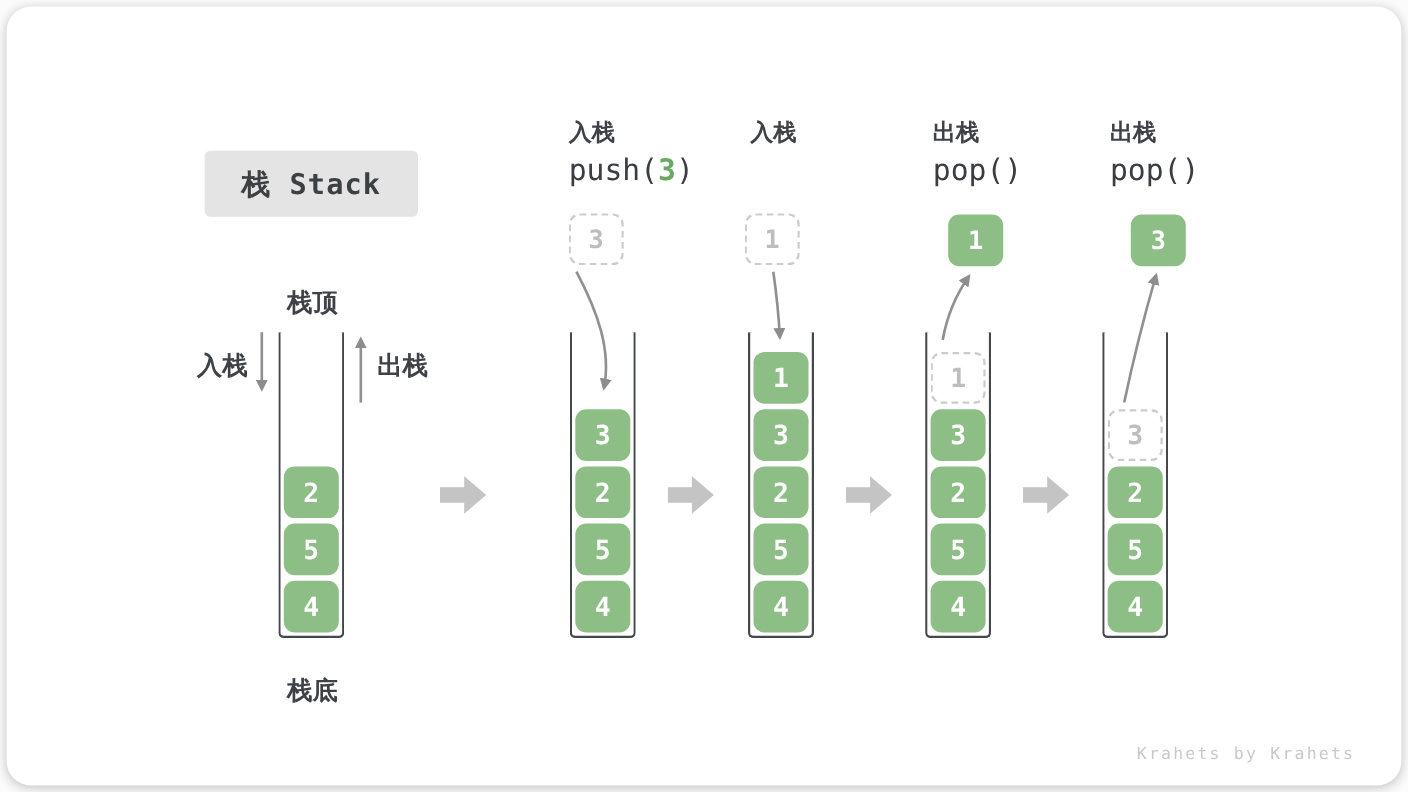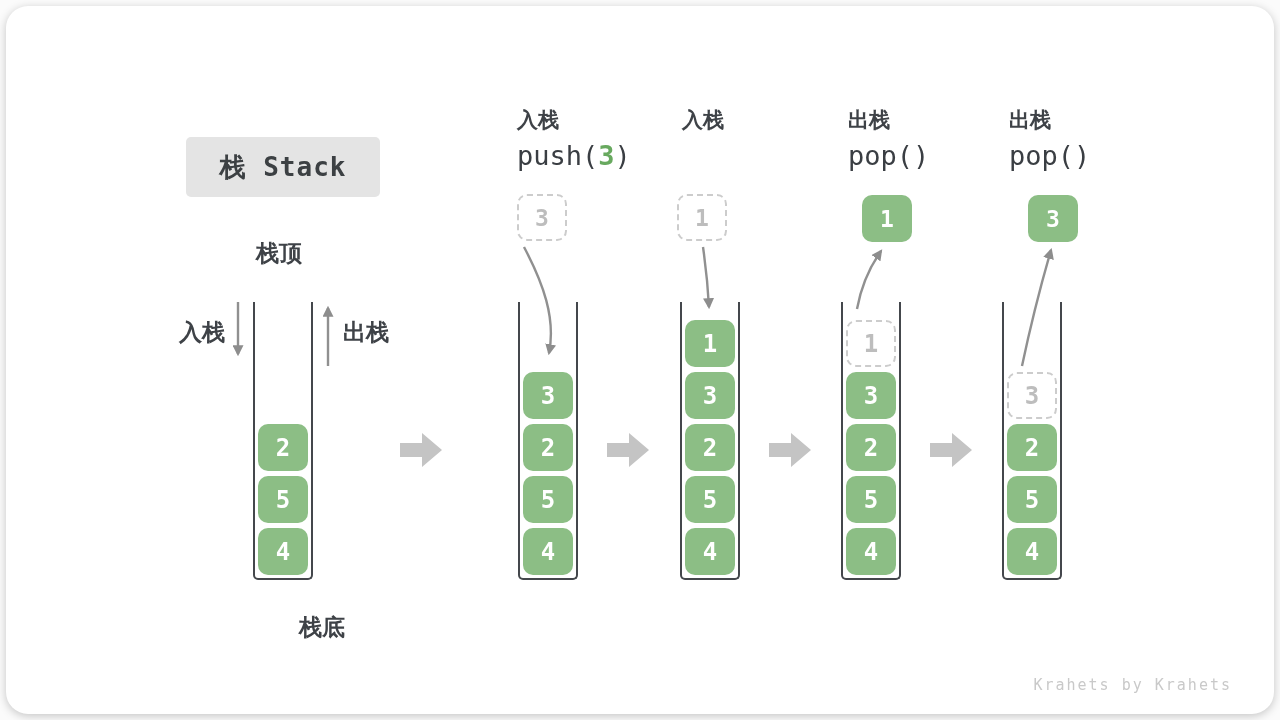--- a/index.html
+++ b/index.html
@@ -54,22 +54,22 @@
 </head>
 <body>
 
 <div class="canvas">
   <div class="card"></div>
 
   <div class="title-box">
     <span>栈 Stack</span>
   </div>
 
-  <div class="side-label" style="left:256px;top:238px;width:56px;">栈顶</div>
-  <div class="side-label" style="left:256px;top:612px;width:56px;text-align:center;margin-left:38px;">栈底</div>
+  <div class="side-label" style="left:256px;top:260px;width:56px;text-align:center;">栈顶</div>
+  <div class="side-label" style="left:256px;top:612px;width:56px;text-align:center;">栈底</div>
   <div class="side-label" style="left:179px;top:317px;">入栈</div>
   <div class="side-label" style="left:343px;top:317px;">出栈</div>
 
   <div class="col-header" style="left:517px;">
     <div class="line1">入栈</div>
     <div class="line2"><span>push(</span><span class="arg">3</span><span>)</span></div>
   </div>
   <div class="col-header" style="left:682px;">
     <div class="line1">入栈</div>
   </div>

